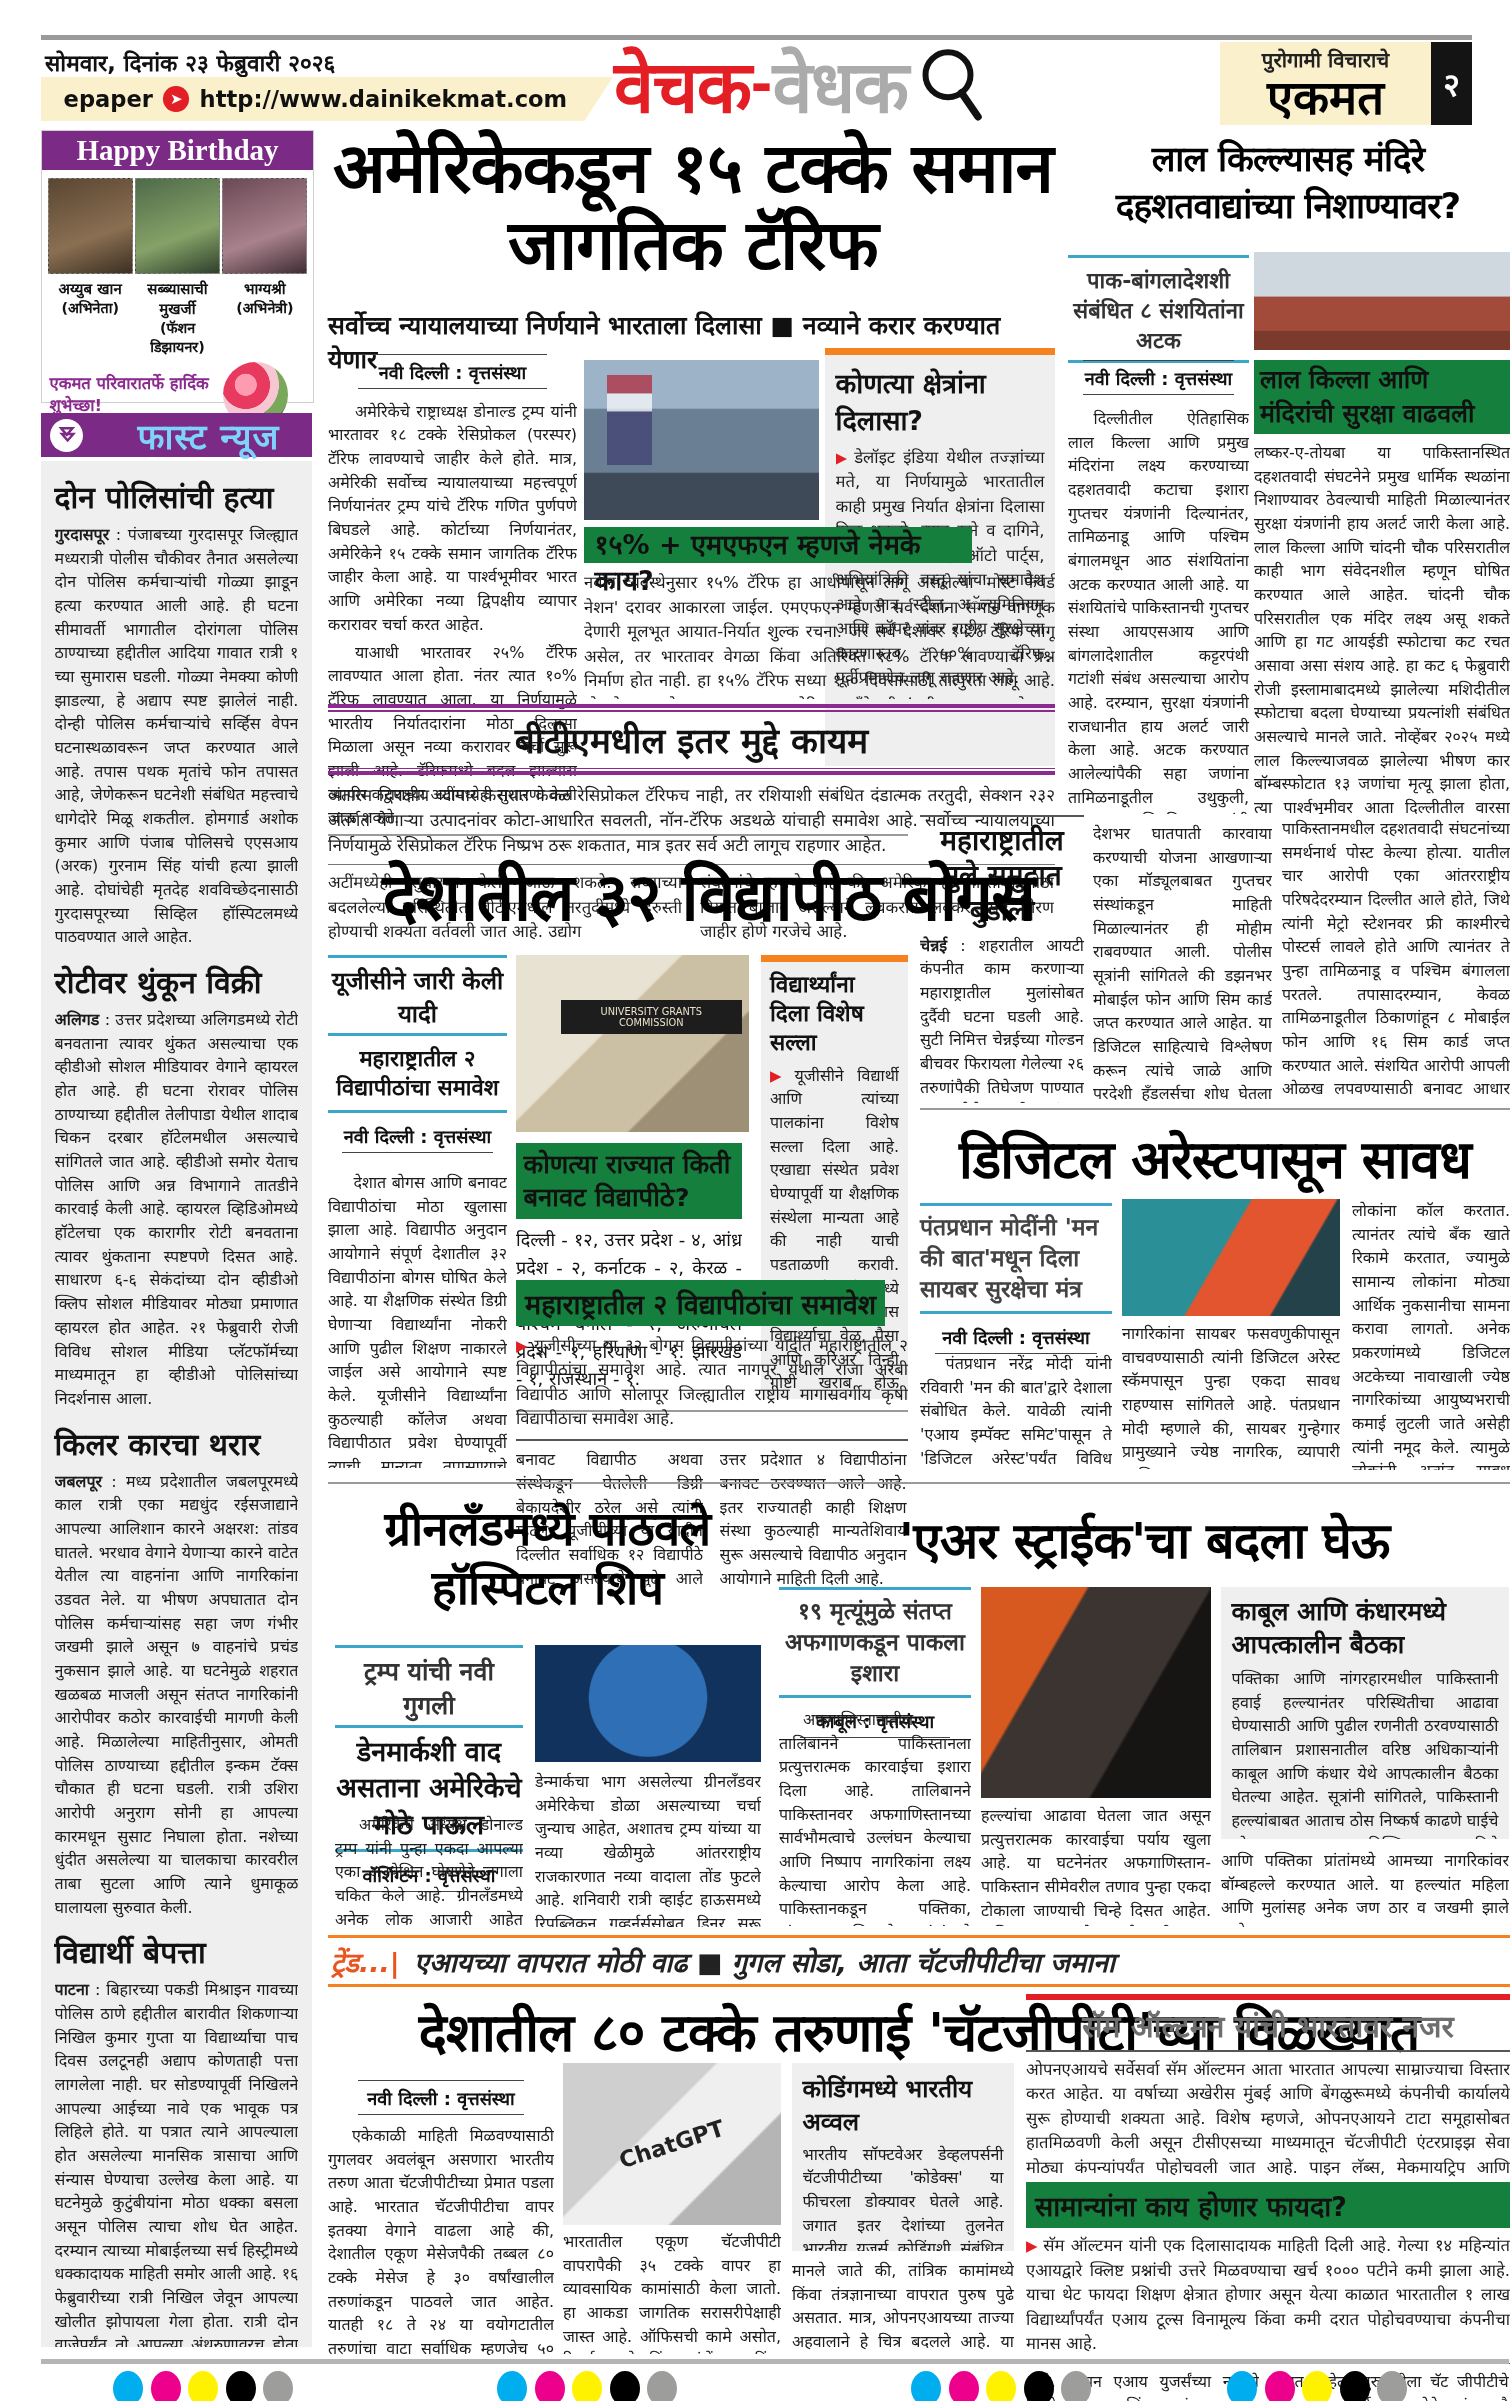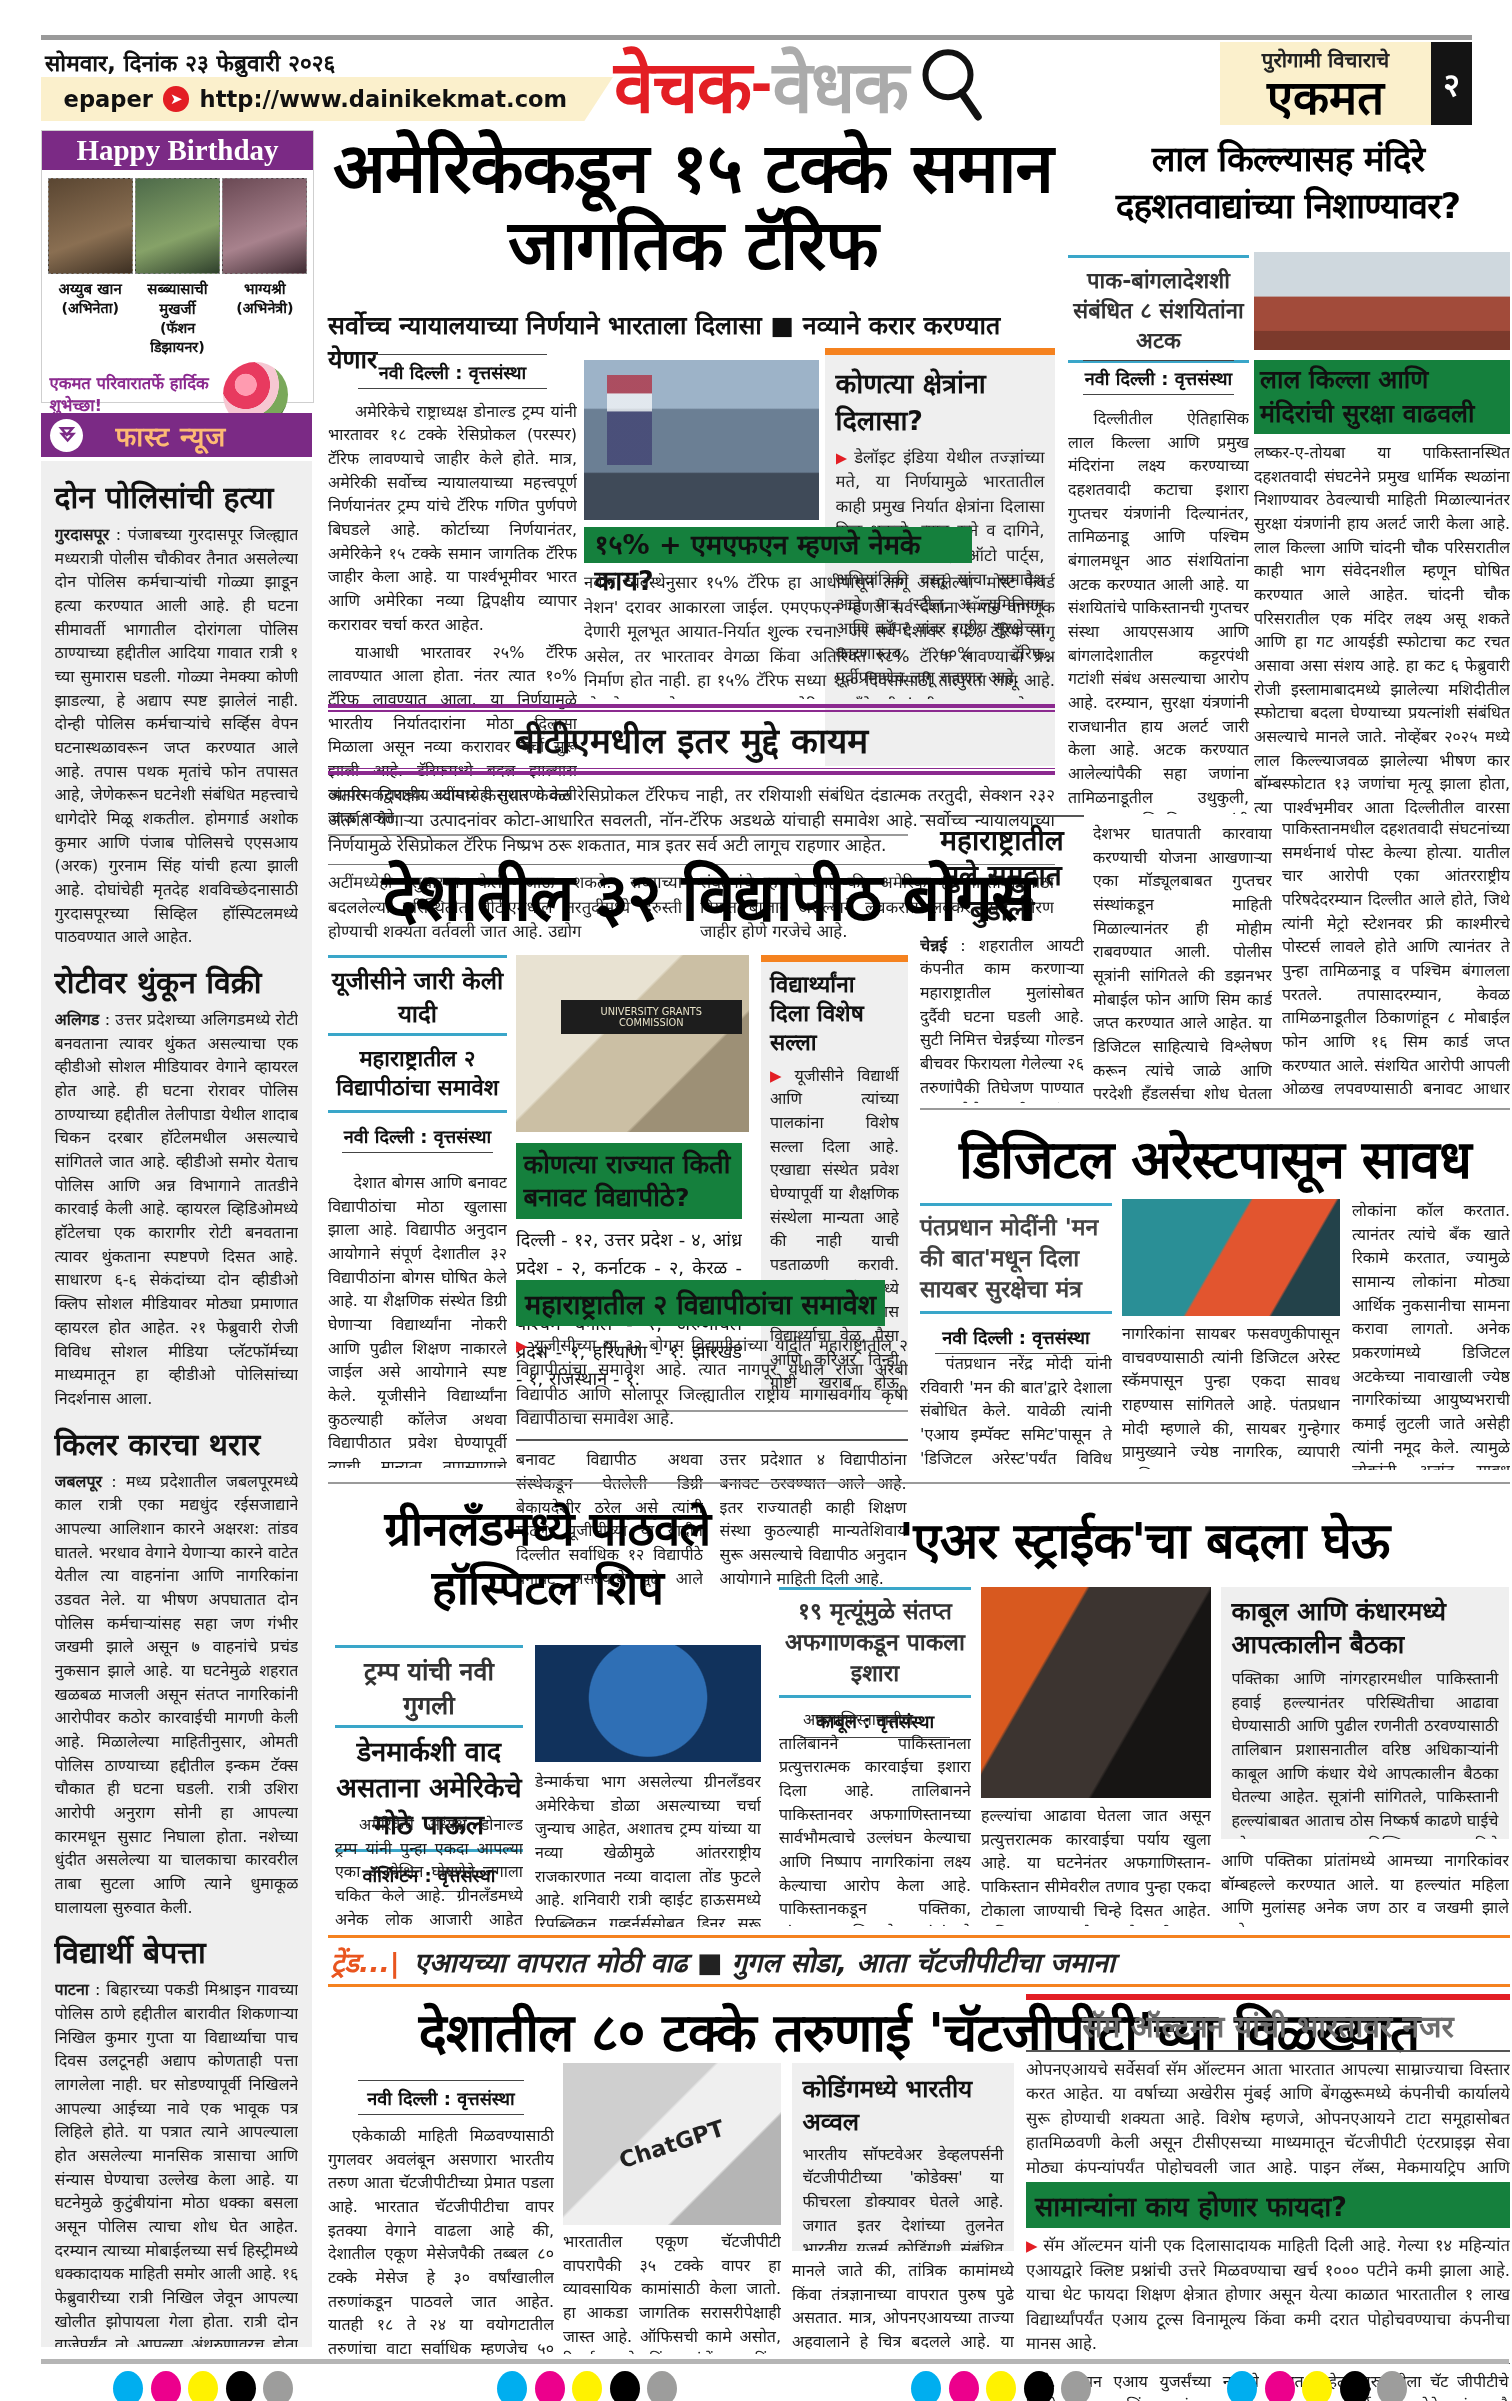--- a/index.html
+++ b/index.html
@@ -83,21 +83,21 @@
     </div>
   </div>
 
   <div class="abs" style="left:41px;top:413px;width:271px;height:44px;background:#7B2A85;display:flex;align-items:center;">
     <span style="width:33px;height:33px;border-radius:50%;background:#fff;margin:0 10.5px 0 9px;display:inline-flex;align-items:center;justify-content:center;">
       <svg width="19.6" height="19.6" viewBox="0 0 24 24">
           <path d="M4 5l8 7-8 7z" transform="rotate(90 12 12)" fill="none" stroke="#7B2A85" stroke-width="3"></path>
           <path d="M11 5l8 7-8 7z" transform="rotate(90 12 12) translate(0,-1)" fill="none" stroke="#7B2A85" stroke-width="3"></path>
         </svg>
     </span>
-    <span style="color:#fdba74;font-size:27px;font-weight:900;letter-spacing:0.8px;margin-left:22px;">फास्ट न्यूज</span>
+    <span style="color:#7dd3fc;font-size:35px;font-weight:900;letter-spacing:0.8px;margin-left:44px;">फास्ट न्यूज</span>
   </div>
 
   <div class="abs grayband" style="left:41px;top:461px;width:271px;height:1886px;padding:12px 13.6px;box-sizing:border-box;overflow:hidden;">
     <div>
       <div style="font-size:30px;font-weight:900;margin:3px 0 6px 0;">दोन पोलिसांची हत्या</div>
       <div class="body-txt just" style="font-size:16px;"><span class="city">गुरदासपूर</span><span> : पंजाबच्या गुरदासपूर जिल्ह्यात मध्यरात्री पोलीस चौकीवर तैनात असलेल्या दोन पोलिस कर्मचाऱ्यांची गोळ्या झाडून हत्या करण्यात आली आहे. ही घटना सीमावर्ती भागातील दोरांगला पोलिस ठाण्याच्या हद्दीतील आदिया गावात रात्री १ च्या सुमारास घडली. गोळ्या नेमक्या कोणी झाडल्या, हे अद्याप स्पष्ट झालेलं नाही. दोन्ही पोलिस कर्मचाऱ्यांचे सर्व्हिस वेपन घटनास्थळावरून जप्त करण्यात आले आहे. तपास पथक मृतांचे फोन तपासत आहे, जेणेकरून घटनेशी संबंधित महत्त्वाचे धागेदोरे मिळू शकतील. होमगार्ड अशोक कुमार आणि पंजाब पोलिसचे एएसआय (अरक) गुरनाम सिंह यांची हत्या झाली आहे. दोघांचेही मृतदेह शवविच्छेदनासाठी गुरदासपूरच्या सिव्हिल हॉस्पिटलमध्ये पाठवण्यात आले आहेत.</span></div>
     </div>
     <div>
       <div style="font-size:30px;font-weight:900;margin:12px 0 6px 0;">रोटीवर थुंकून विक्री</div>
       <div class="body-txt just" style="font-size:16px;"><span class="city">अलिगड</span><span> : उत्तर प्रदेशच्या अलिगडमध्ये रोटी बनवताना त्यावर थुंकत असल्याचा एक व्हीडीओ सोशल मीडियावर वेगाने व्हायरल होत आहे. ही घटना रोरावर पोलिस ठाण्याच्या हद्दीतील तेलीपाडा येथील शादाब चिकन दरबार हॉटेलमधील असल्याचे सांगितले जात आहे. व्हीडीओ समोर येताच पोलिस आणि अन्न विभागाने तातडीने कारवाई केली आहे. व्हायरल व्हिडिओमध्ये हॉटेलचा एक कारागीर रोटी बनवताना त्यावर थुंकताना स्पष्टपणे दिसत आहे. साधारण ६-६ सेकंदांच्या दोन व्हीडीओ क्लिप सोशल मीडियावर मोठ्या प्रमाणात व्हायरल होत आहेत. २१ फेब्रुवारी रोजी विविध सोशल मीडिया प्लॅटफॉर्मच्या माध्यमातून हा व्हीडीओ पोलिसांच्या निदर्शनास आला.</span></div>

